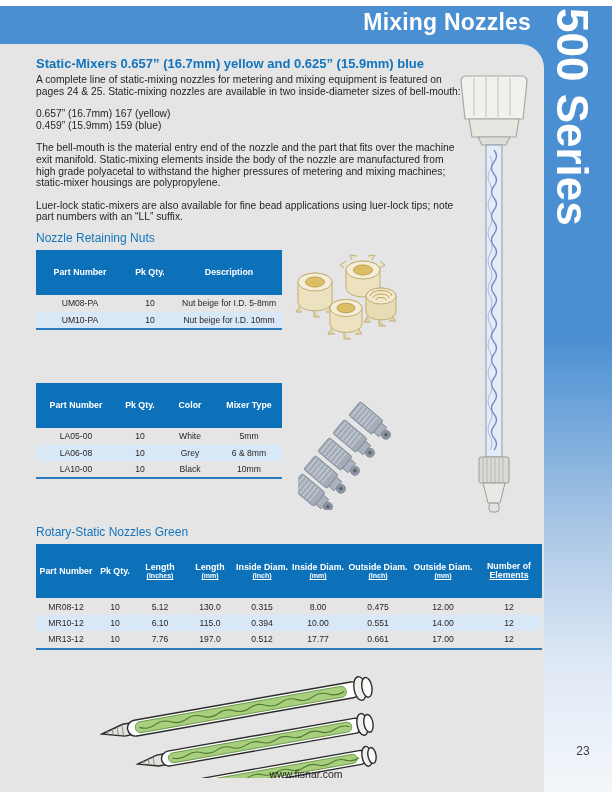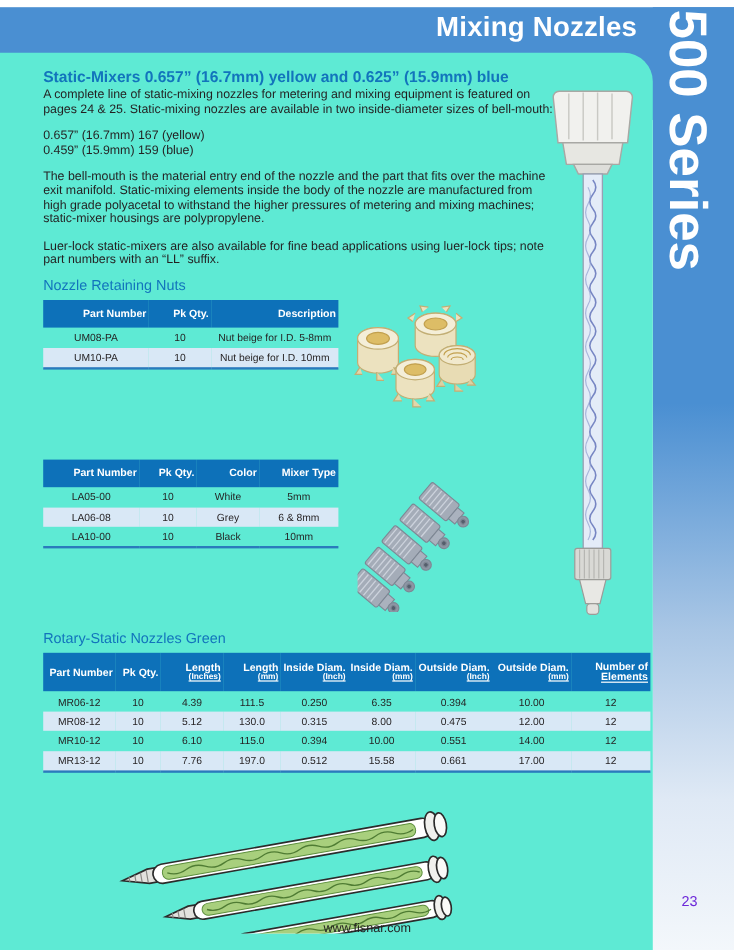--- a/index.html
+++ b/index.html
@@ -7,35 +7,35 @@
         font-family:"Liberation Sans",sans-serif;color:#231f20;}
   
   .blue-top{position:absolute;left:0;top:6px;width:612px;height:94px;background:#4a8fd2;}
   .band-title{position:absolute;top:9px;left:0;width:531px;text-align:right;
               font-size:23px;font-weight:bold;color:#fff;letter-spacing:.2px;}
   
   .sidebar{position:absolute;left:544px;top:6px;width:68px;height:786px;
            background:linear-gradient(to bottom,#4a8fd2 0%,#4a8fd2 42%,#a9c6e5 66%,#dfe9f5 84%,#f3f7fb 100%);}
   .series-text{position:absolute;left:6px;top:2px;writing-mode:vertical-rl;
                font-size:44px;font-weight:bold;color:#ffffff;letter-spacing:0px;line-height:1;}
-  .page-num{position:absolute;left:568px;top:744px;width:30px;text-align:left;
-            font-size:12px;color:#6d28d9;}
+  .page-num{position:absolute;left:568px;top:744px;width:30px;text-align:center;
+            font-size:12px;color:#404040;}
   
-  .card{position:absolute;left:0;top:44px;width:544px;height:748px;background:#5eead4;
+  .card{position:absolute;left:0;top:44px;width:544px;height:748px;background:#e5e5e5;
         border-top-right-radius:24px;}
   .intro{position:absolute;left:36px;top:12px;width:428px;}
   .intro h1{margin:0 0 3px 0;font-size:13px;font-weight:bold;color:#1274bc;}
   .intro p{margin:0;font-size:10.3px;line-height:11.6px;}
   .intro .gap{height:11px;}
   .sec-title{font-size:12px;font-weight:normal;color:#1274bc;margin:0 0 5px 0;}
   .tbl-wrap{position:absolute;}
   table{border-collapse:collapse;table-layout:fixed;width:100%;
         border-bottom:2px solid #2a7abc;font-size:8.6px;}
   thead th{background:#0d71b9;color:#fff;font-weight:bold;font-size:8.8px;
-           padding:7px 2px;text-align:right;vertical-align:middle;line-height:1.05;}
+           padding:18px 2px;text-align:center;vertical-align:middle;line-height:1.05;}
   thead th .sub{display:block;font-size:7px;font-weight:bold;text-decoration:underline;}
   tbody td{text-align:center;padding:3.2px 2px;color:#231f20;}
   tbody tr:nth-child(even){background:#d9e8f6;}
   .img-abs{position:absolute;}
   .footer-url{position:absolute;left:90px;top:724px;width:432px;text-align:center;
               font-size:10.5px;font-weight:normal;color:#231f20;}
 </style>
 </head>
 <body>
 
@@ -240,31 +240,20 @@
               <th>Length<span class="sub">(mm)</span></th>
               <th>Inside Diam.<span class="sub">(Inch)</span></th>
               <th>Inside Diam.<span class="sub">(mm)</span></th>
               <th>Outside Diam.<span class="sub">(Inch)</span></th>
               <th>Outside Diam.<span class="sub">(mm)</span></th>
               <th>Number of<span class="sub" style="font-size: 8.8px;">Elements</span></th>
             </tr>
           </thead>
           <tbody>
             <tr>
-              <td>MR06-12</td>
-              <td>10</td>
-              <td>4.39</td>
-              <td>111.5</td>
-              <td>0.250</td>
-              <td>6.35</td>
-              <td>0.394</td>
-              <td>10.00</td>
-              <td>12</td>
-            </tr>
-            <tr>
               <td>MR08-12</td>
               <td>10</td>
               <td>5.12</td>
               <td>130.0</td>
               <td>0.315</td>
               <td>8.00</td>
               <td>0.475</td>
               <td>12.00</td>
               <td>12</td>
             </tr>
@@ -278,21 +267,21 @@
               <td>0.551</td>
               <td>14.00</td>
               <td>12</td>
             </tr>
             <tr>
               <td>MR13-12</td>
               <td>10</td>
               <td>7.76</td>
               <td>197.0</td>
               <td>0.512</td>
-              <td>15.58</td>
+              <td>17.77</td>
               <td>0.661</td>
               <td>17.00</td>
               <td>12</td>
             </tr>
           </tbody>
         </table>
     </div>
 
     <svg class="img-abs" style="left:80px;top:578px;" width="330" height="156" viewBox="0 0 330 156">
       <g stroke="#2b2b2b" stroke-width="1.4" fill="#ffffff">

